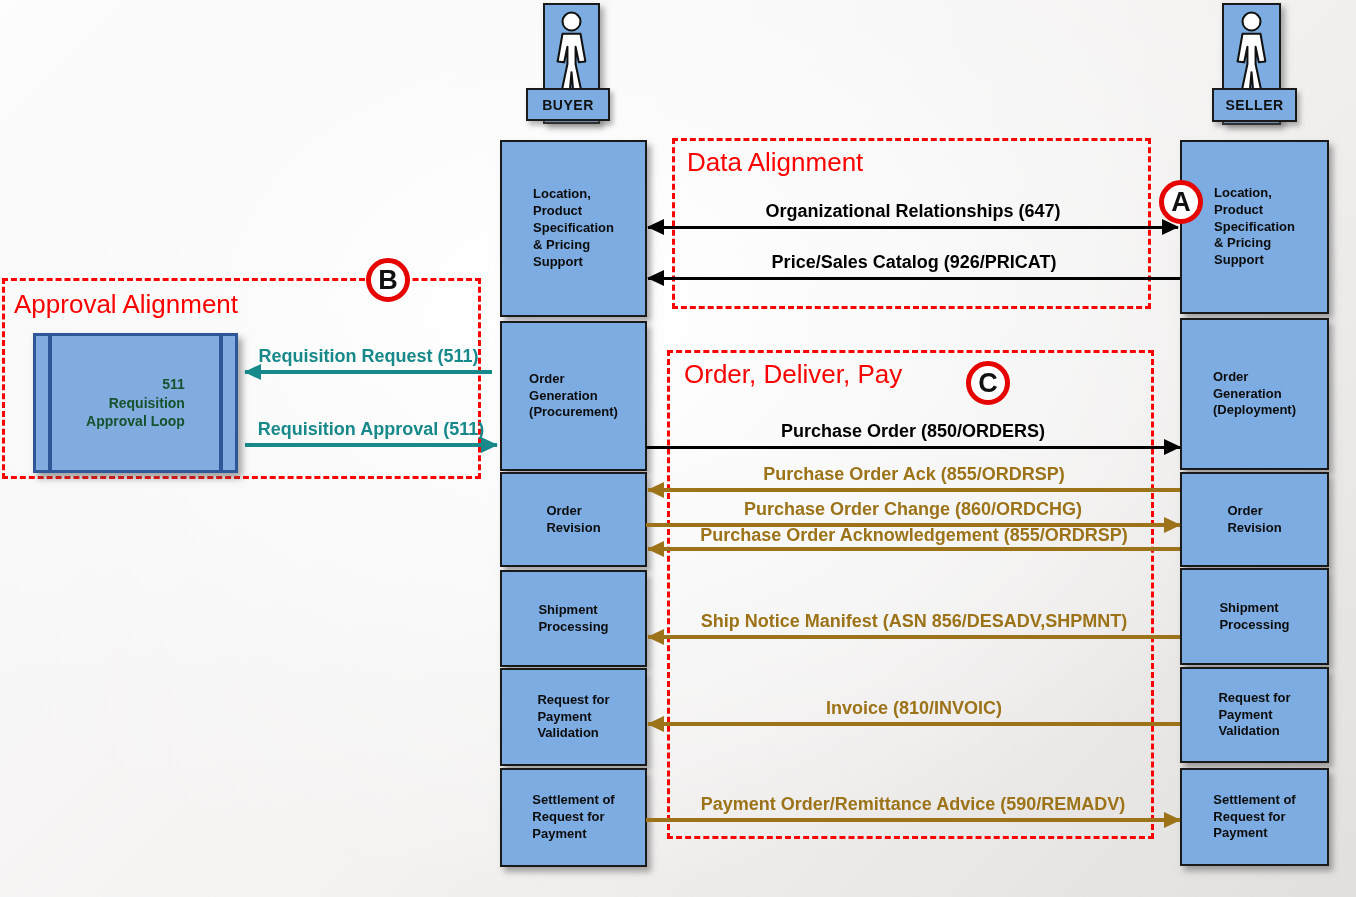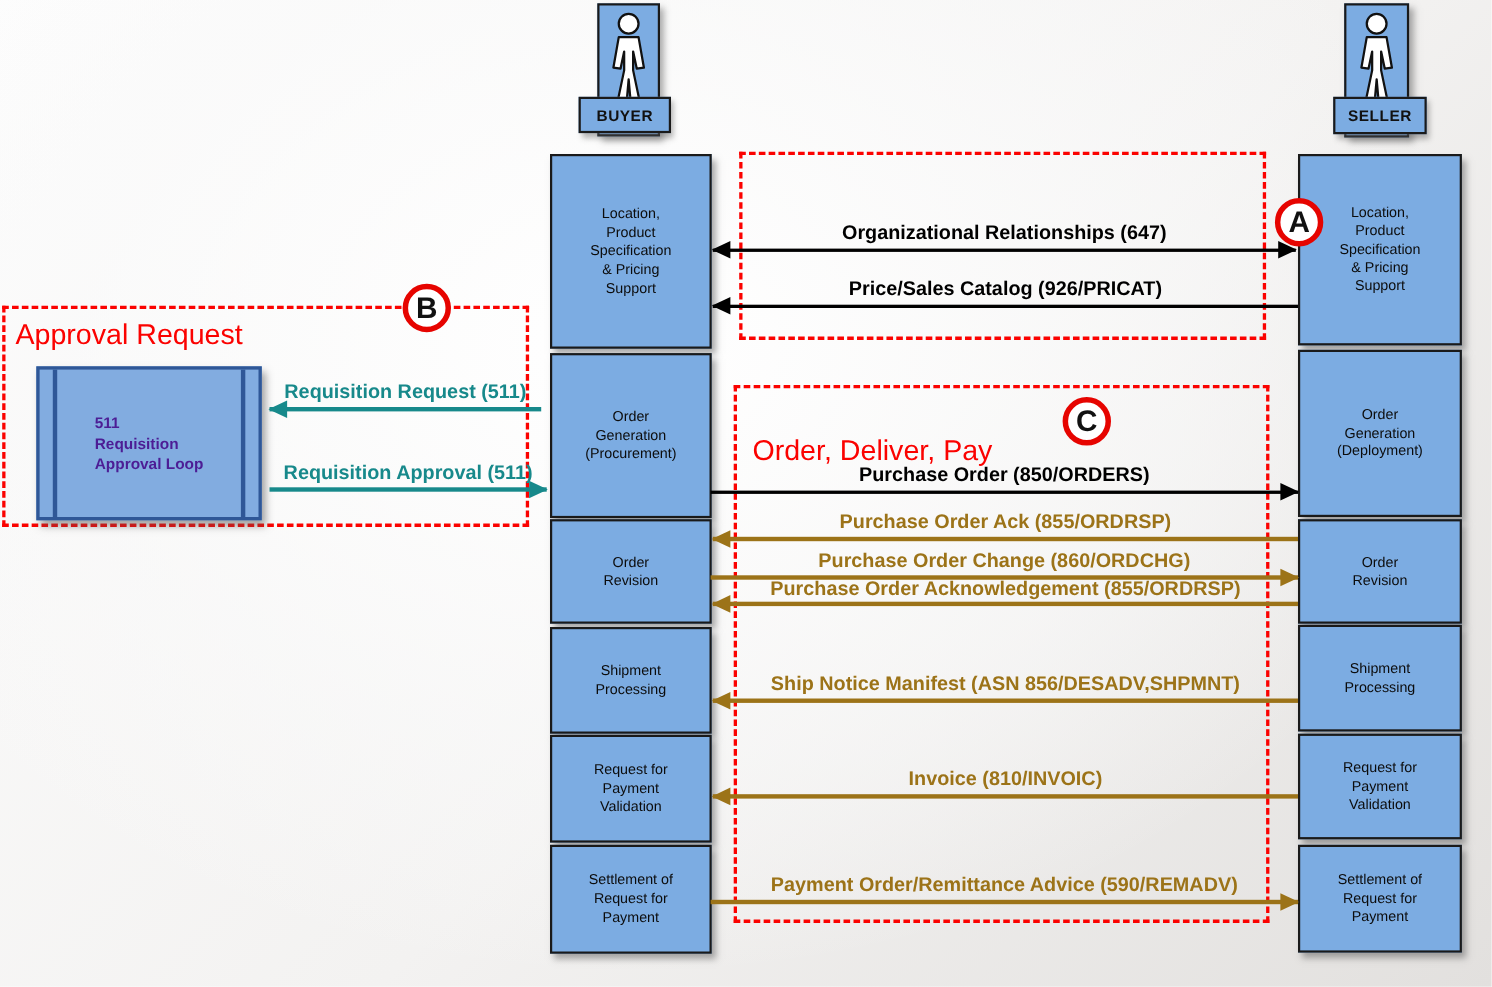--- a/index.html
+++ b/index.html
@@ -27,29 +27,29 @@
     display:flex; align-items:center; justify-content:center;
     font-weight:bold; font-size:14px; letter-spacing:.5px; color:#111;
     box-shadow:3px 4px 5px rgba(90,90,90,.45);
   }
   
   .stage {
     position:absolute; background:#7cace2; border:2px solid #1a1a1a; z-index:2;
     box-shadow:4px 5px 6px rgba(85,85,85,.5);
     display:flex; align-items:center; justify-content:center;
   }
-  .stage-text { white-space:pre-line; text-align:center; font-weight:normal; font-size:13px; line-height:1.3; color:#0c0c0c; }
+  .stage-text { white-space:pre-line; text-align:left; font-weight:bold; font-size:13px; line-height:1.3; color:#0c0c0c; }
   
   .loop-box {
     position:absolute; background:#82ace0; border:3px solid #2f5797; z-index:2;
     box-shadow:4px 5px 7px rgba(85,85,85,.55);
     display:flex; align-items:center; justify-content:center;
   }
   .loop-bar { position:absolute; top:0; bottom:0; width:4px; background:#2f5797; }
-  .loop-text { white-space:pre-line; text-align:left; font-weight:bold; font-size:14px; line-height:1.35; color:#4c1d95; }
+  .loop-text { white-space:pre-line; text-align:right; font-weight:bold; font-size:14px; line-height:1.35; color:#14532d; }
   
   .msg { position:absolute; height:0; z-index:5; }
   .mline { position:absolute; left:0; right:0; top:-1.5px; height:3px; background:#000; }
   .head { position:absolute; width:0; height:0; top:-8px; border-top:8px solid transparent; border-bottom:8px solid transparent; }
   .head.left  { left:-1px;  border-right:17px solid #000; }
   .head.right { right:-1px; border-left:17px solid #000; }
   .mlabel { position:absolute; left:50%; transform:translateX(-50%); bottom:5px;
     white-space:nowrap; font-weight:bold; font-size:18px; color:#000; }
   
   .msg.gold .mline { background:#9c7318; height:4px; top:-2px; }
@@ -63,22 +63,23 @@
 </style>
 </head>
 <body>
 
 <div id="canvas">
 
   <div class="section-box" style="left:672px; top:138px; width:473px; height:165px;"></div>
   <div class="section-box" style="left:2px; top:278px; width:473px; height:195px;"></div>
   <div class="section-box" style="left:667px; top:350px; width:481px; height:483px;"></div>
 
-  <div class="section-title" style="left:14px; top:289px;">Approval Request</div>
-  <div class="section-title" style="left:684px; top:359px;margin-top:35px;">Order, Deliver, Pay</div>
+  <div class="section-title" style="left:687px; top:147px;">Data Alignment</div>
+  <div class="section-title" style="left:14px; top:289px;">Approval Alignment</div>
+  <div class="section-title" style="left:684px; top:359px;">Order, Deliver, Pay</div>
 
   <div class="badge" style="left:1159px; top:180px;">
       <span>A</span>
     </div>
   <div class="badge" style="left:366px; top:258px;">
       <span>B</span>
     </div>
   <div class="badge" style="left:966px; top:361px;">
       <span>C</span>
     </div>

